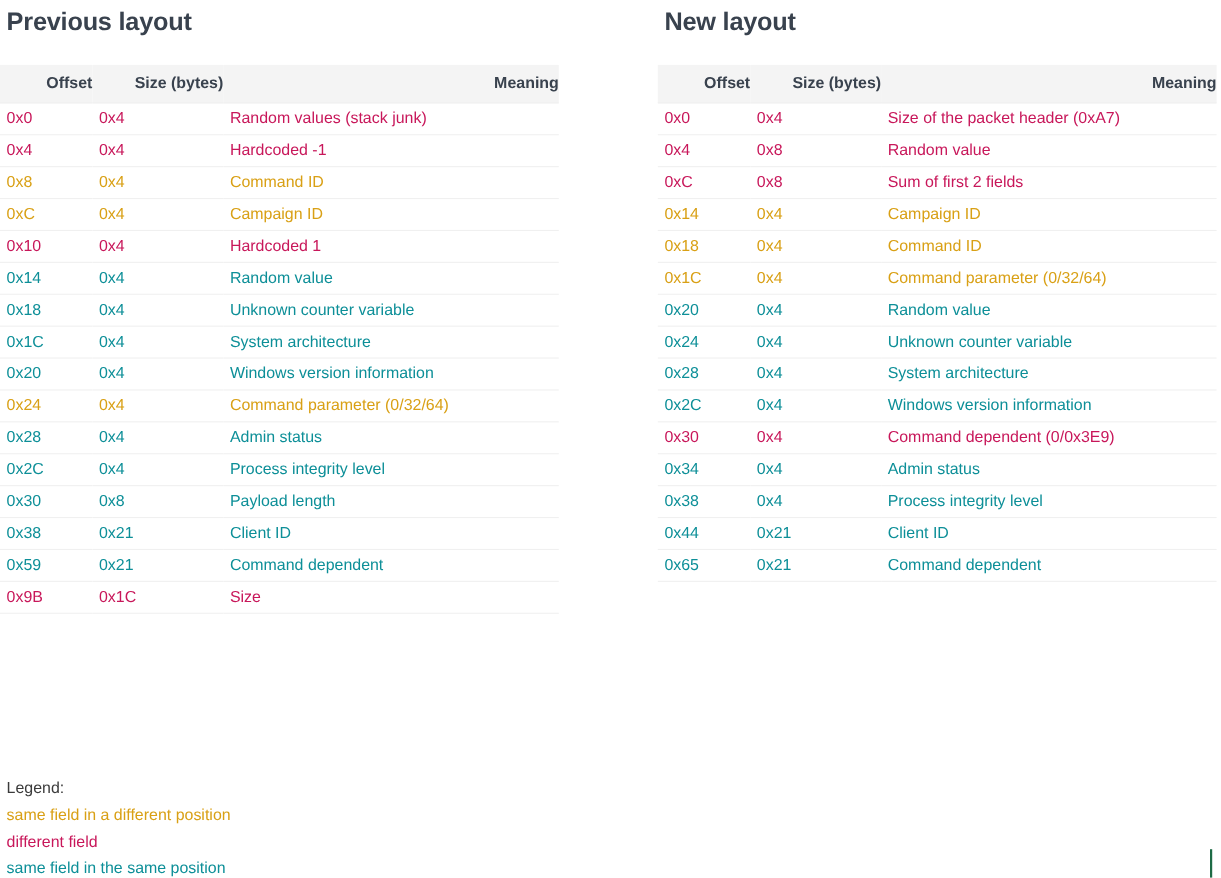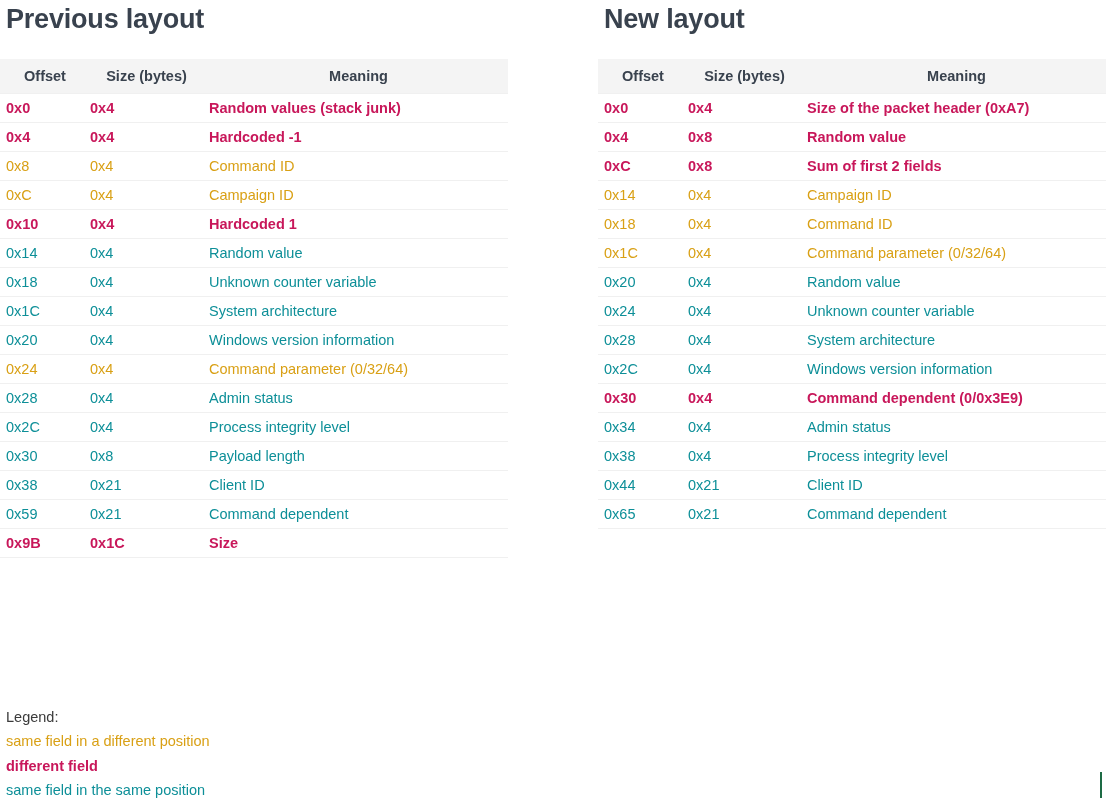--- a/index.html
+++ b/index.html
@@ -17,21 +17,21 @@
   }
 
   .panel {
     position: absolute;
     top: 0;
   }
   .panel-left  { left: 0px;   width: 520px; }
   .panel-right { left: 598px; width: 512px; }
 
   .panel-title {
-    font-size: 27px;
+    font-size: 23px;
     font-weight: bold;
     color: #39424e;
     letter-spacing: -0.2px;
     margin: 0;
     padding: 5px 0 0 6px;
     line-height: 28px;
     white-space: nowrap;
   }
 
   table.layout-table {
@@ -39,42 +39,42 @@
     width: 508px;
     margin-top: 26px;
     table-layout: fixed;
   }
 
   table.layout-table thead th {
     background: #f4f4f4;
     color: #39424e;
     font-size: 14.5px;
     font-weight: bold;
-    text-align: center;
+    text-align: right;
     padding: 9px 0 9px 6px;
     border: none;
     white-space: nowrap;
   }
 
   table.layout-table tbody td {
     font-size: 14.5px;
     text-align: left;
     padding: 5px 0 5px 6px;
     border-top: 1px solid #f0f0f0;
     border-bottom: 1px solid #f0f0f0;
     white-space: nowrap;
     line-height: 18px;
   }
 
   col.col-offset  { width: 84px; }
   col.col-size    { width: 119px; }
   col.col-meaning { width: 305px; }
 
   
-  .cat-diff      { color: #c8175a; font-weight: bold; }
+  .cat-diff      { color: #c8175a; }
   .cat-diffpos   { color: #d9a015; }
   .cat-samepos   { color: #0d8f98; }
 
   .legend {
     position: absolute;
     left: 6px;
     top: 666px;
     margin-top: 39px;
   }
   .legend-title {

